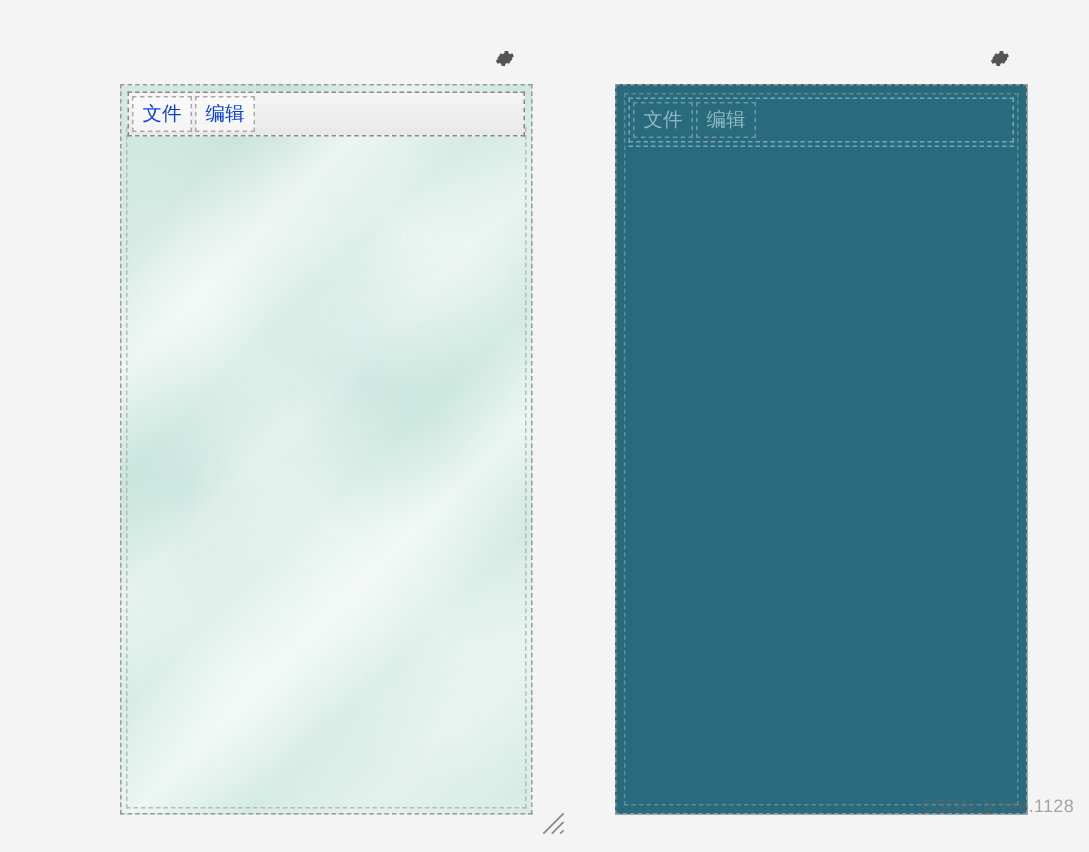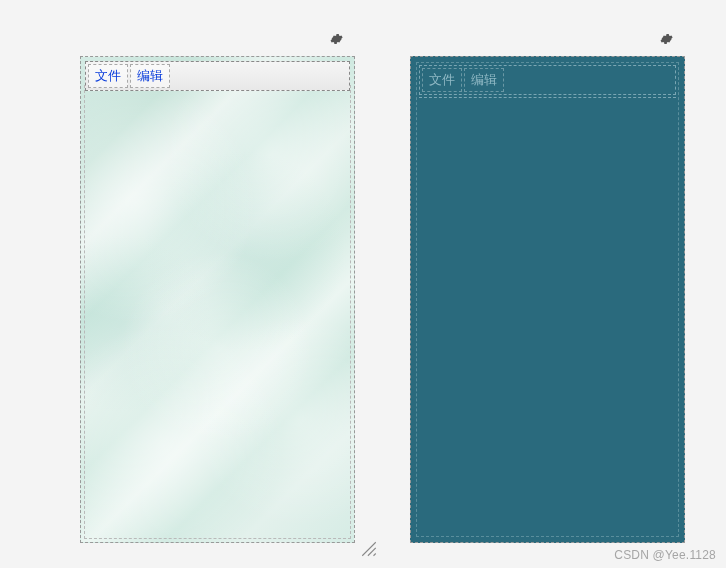--- a/index.html
+++ b/index.html
@@ -108,21 +108,21 @@
       position: absolute;
       left: 360px;
       top: 540px;
       width: 18px;
       height: 18px;
       color: #777;
     }
     .watermark {
       position: absolute;
       right: 10px;
-      bottom: 6px;
+      bottom: 24px;
       font-size: 12px;
       color: rgba(100,100,100,0.55);
       letter-spacing: 0.2px;
       font-family: Arial, sans-serif;
     }
   </style>
 </head>
 <body>
 
 <div class="workspace">

